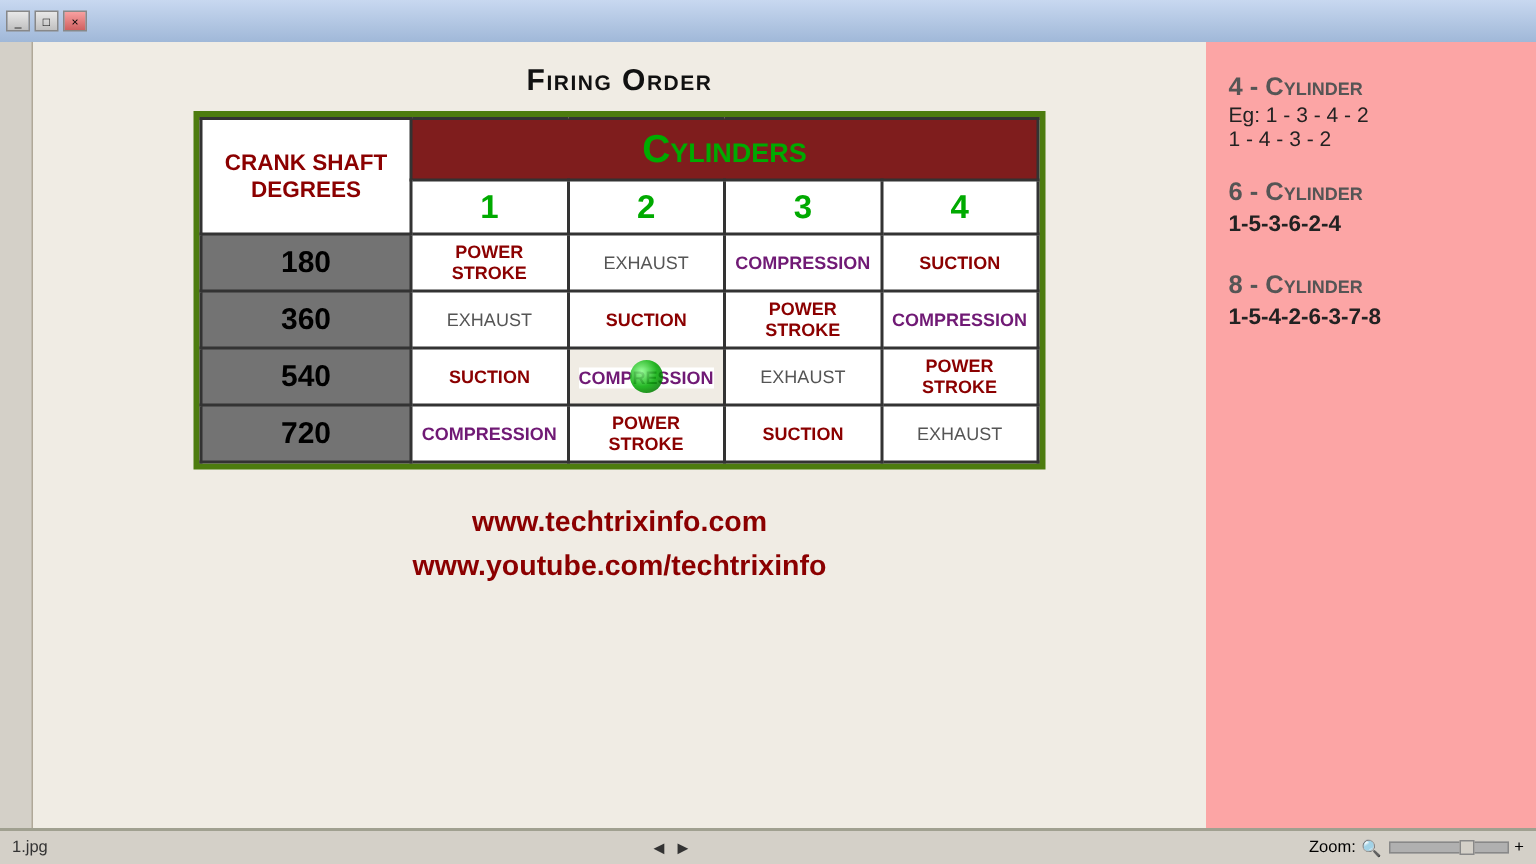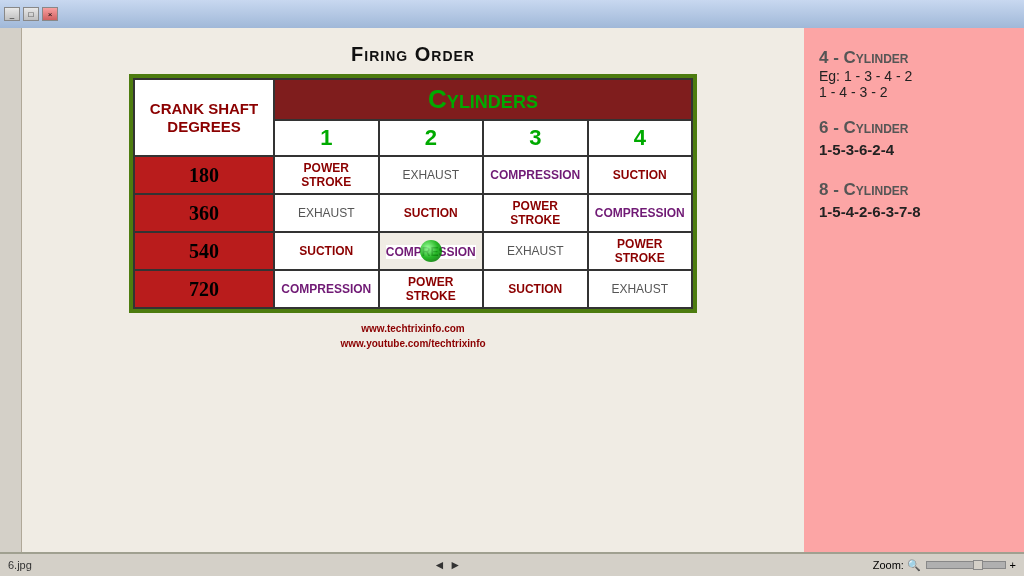--- a/index.html
+++ b/index.html
@@ -121,48 +121,47 @@
 
     .header-cylinders {
       background: #7f1d1d;
       color: #00aa00;
       font-size: 26px;
       font-weight: bold;
       font-variant: small-caps;
     }
 
     .degree-cell {
-      background: #b91c1c;
+      background: #737373;
       font-weight: bold;
       font-size: 20px;
       color: #000;
-      font-family: Liberation Serif, serif;
     }
 
     .cyl-num {
       font-size: 22px;
       font-weight: bold;
       background: #fff;
     }
 
     .cyl-1-num { color: #00aa00; }
     .cyl-2-num { color: #00aa00; }
     .cyl-3-num { color: #00aa00; }
     .cyl-4-num { color: #00aa00; }
 
     .stroke-power { color: #8B0000; font-weight: bold; font-size: 12px; text-transform: uppercase; background: #fff; }
     .stroke-exhaust { color: #555; font-size: 12px; text-transform: uppercase; background: #fff; }
     .stroke-compression { color: #701a75; font-weight: bold; font-size: 12px; text-transform: uppercase; background: #fff; }
     .stroke-suction { color: #8B0000; font-weight: bold; font-size: 12px; text-transform: uppercase; background: #fff; }
 
     .website-text {
       text-align: center;
-      margin-top: 8px;
+      margin-top: 22px;
       color: #8B0000;
-      font-size: 10px;
+      font-size: 19px;
       font-weight: bold;
       line-height: 1.5;
     }
 
     .cylinder-label {
       font-size: 17px;
       font-weight: bold;
       color: #555;
       font-variant: small-caps;
     }
@@ -328,21 +327,21 @@
       </div>
 
       <div>
         <div class="cylinder-label">8 - Cylinder</div>
         <div class="cylinder-order">1-5-4-2-6-3-7-8</div>
       </div>
     </div>
   </div>
 
   <div class="bottom-bar">
-    <span class="bottom-filename">6.jpg</span>
+    <span class="bottom-filename">1.jpg</span>
     <div class="bottom-nav-btns">
       <span class="nav-btn">◄</span>
       <span class="nav-btn">►</span>
     </div>
     <div class="zoom-control">
       <span class="zoom-label">Zoom:</span>
       <span style="font-size:11px;cursor:pointer;">🔍</span>
       <div class="zoom-slider">
         <div class="zoom-handle"></div>
       </div>

